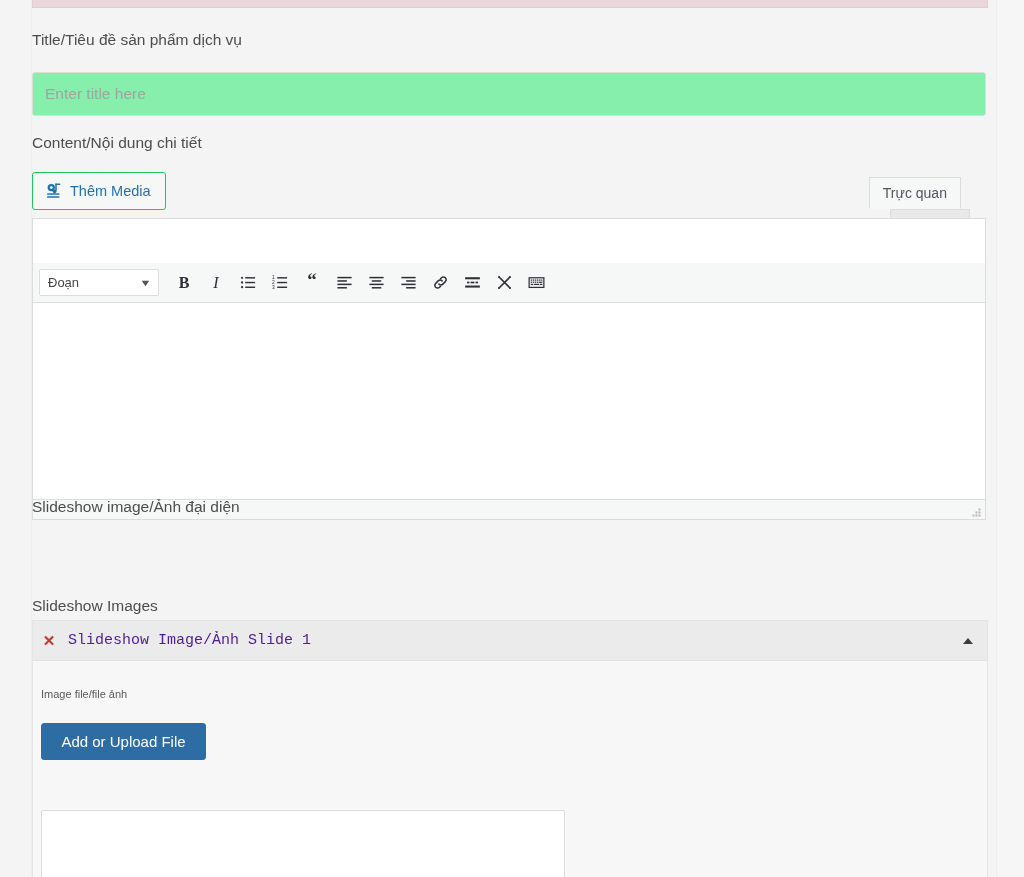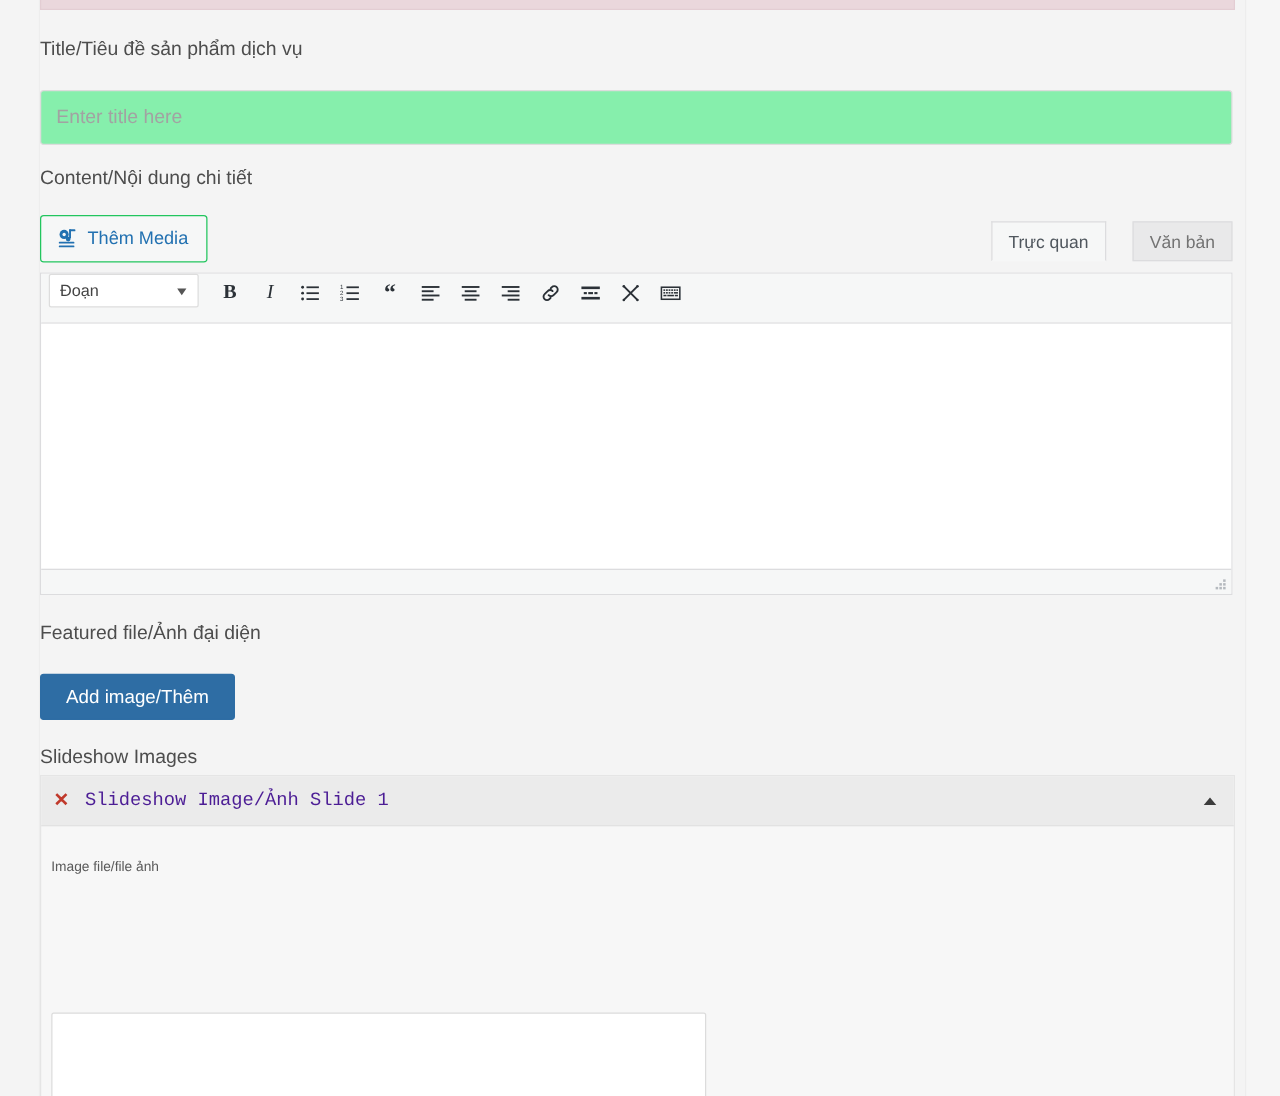--- a/index.html
+++ b/index.html
@@ -139,24 +139,25 @@
   .media-icon {
     width: 18px;
     height: 18px;
     display: inline-block;
     position: relative;
     flex: 0 0 auto;
   }
 
   .editor-tabs {
     position: absolute;
-    right: 0px;
+    right: 16px;
     top: 7px;
     display: flex;
     align-items: flex-start;
+    flex-direction: column;
   }
   .ed-tab {
     height: 32px;
     padding: 0 13px;
     font-size: 14px;
     color: #50575e;
     display: flex;
     align-items: center;
     border: 1px solid #dcdcde;
     box-sizing: border-box;
@@ -179,24 +180,25 @@
     width: 954px;
     background: #ffffff;
     border: 1px solid #dcdcde;
     box-sizing: border-box;
   }
   .mce-toolbar {
     height: 40px;
     background: #f6f7f7;
     border-bottom: 1px solid #dcdcde;
     display: flex;
-    align-items: flex-start;
+    align-items: center;
     padding-left: 6px;
     box-sizing: border-box;
     gap: 2px;
+    margin-top: 44px;
   }
   .fmt-select {
     width: 120px;
     height: 27px;
     background: #fff;
     border: 1px solid #ddd;
     border-radius: 2px;
     font-size: 13px;
     color: #444;
     display: flex;
@@ -498,38 +500,38 @@
                 <rect x="8.5" y="4.5" width="2" height="2"></rect>
               <rect x="2.5" y="7.5" width="2" height="2"></rect>
                 <rect x="5.5" y="7.5" width="2" height="2"></rect>
               <rect x="8.5" y="7.5" width="2" height="2"></rect>
             </svg>
           </span>
         </div>
       </div>
     </div>
 
-    <div class="field-label" style="left:0px; top:497px;">Featured file/Ảnh đại diện</div>
-
-    <div class="btn-primary" style="left:0px; top:539px; width:156px; height:37px;">Add image/Thêm</div>
+    <div class="field-label" style="left:0px; top:497px;">Slideshow image/Ảnh đại diện</div>
+
 
     <div class="field-label" style="left:0px; top:596px;">Slideshow Images</div>
 
     <div id="slideshow-box">
 
       <div class="slide-header">
         <span class="remove-x">✕</span>
         <span class="slide-title">Slideshow Image/Ảnh Slide 1</span>
         <span class="toggle-arrow"></span>
       </div>
 
       <div class="slide-body">
 
         <div class="sub-label" style="left:8px; top:24px;">Image file/file ảnh</div>
 
+        <div class="btn-primary" style="left:8px; top:62px; width:165px; height:37px;">Add or Upload File</div>
 
 
         <textarea class="desc-textarea" style=""></textarea>
       </div>
     </div>
 
   </div>
 </div>
 
 </body></html>

